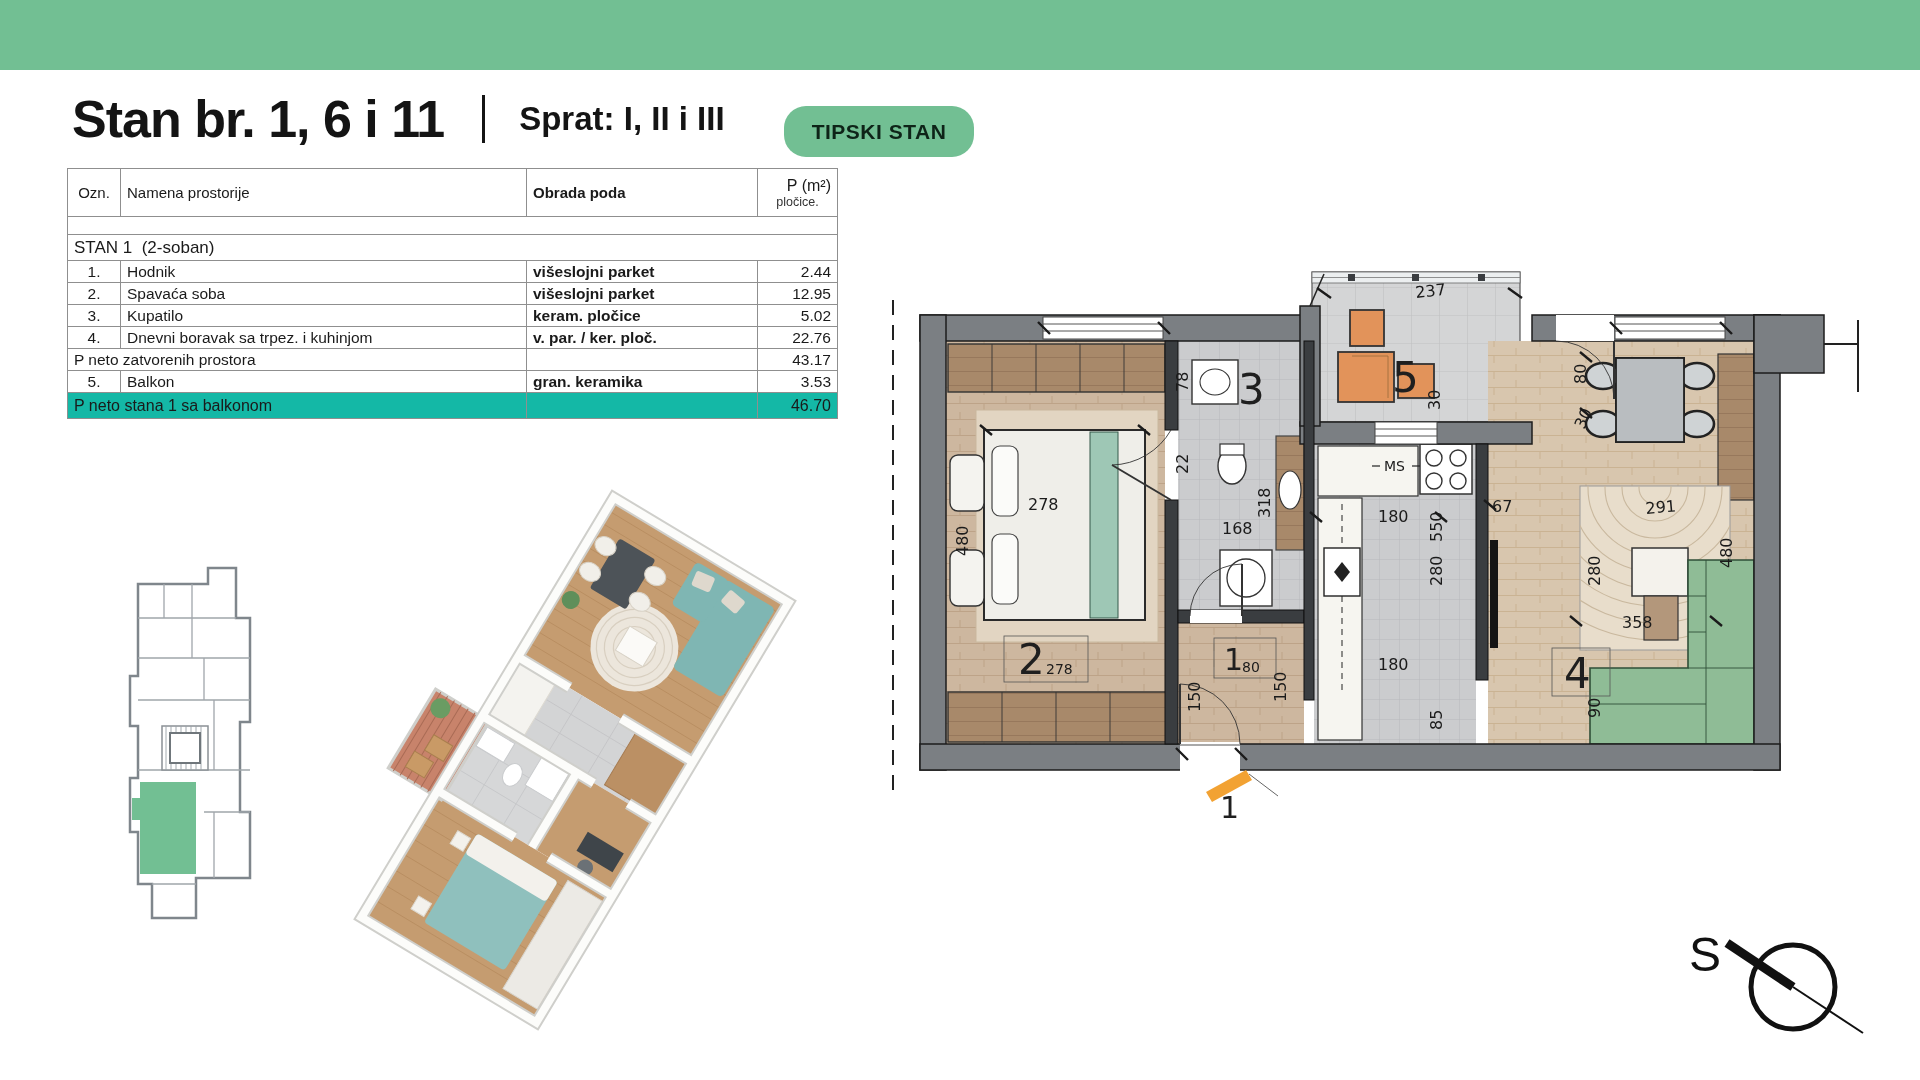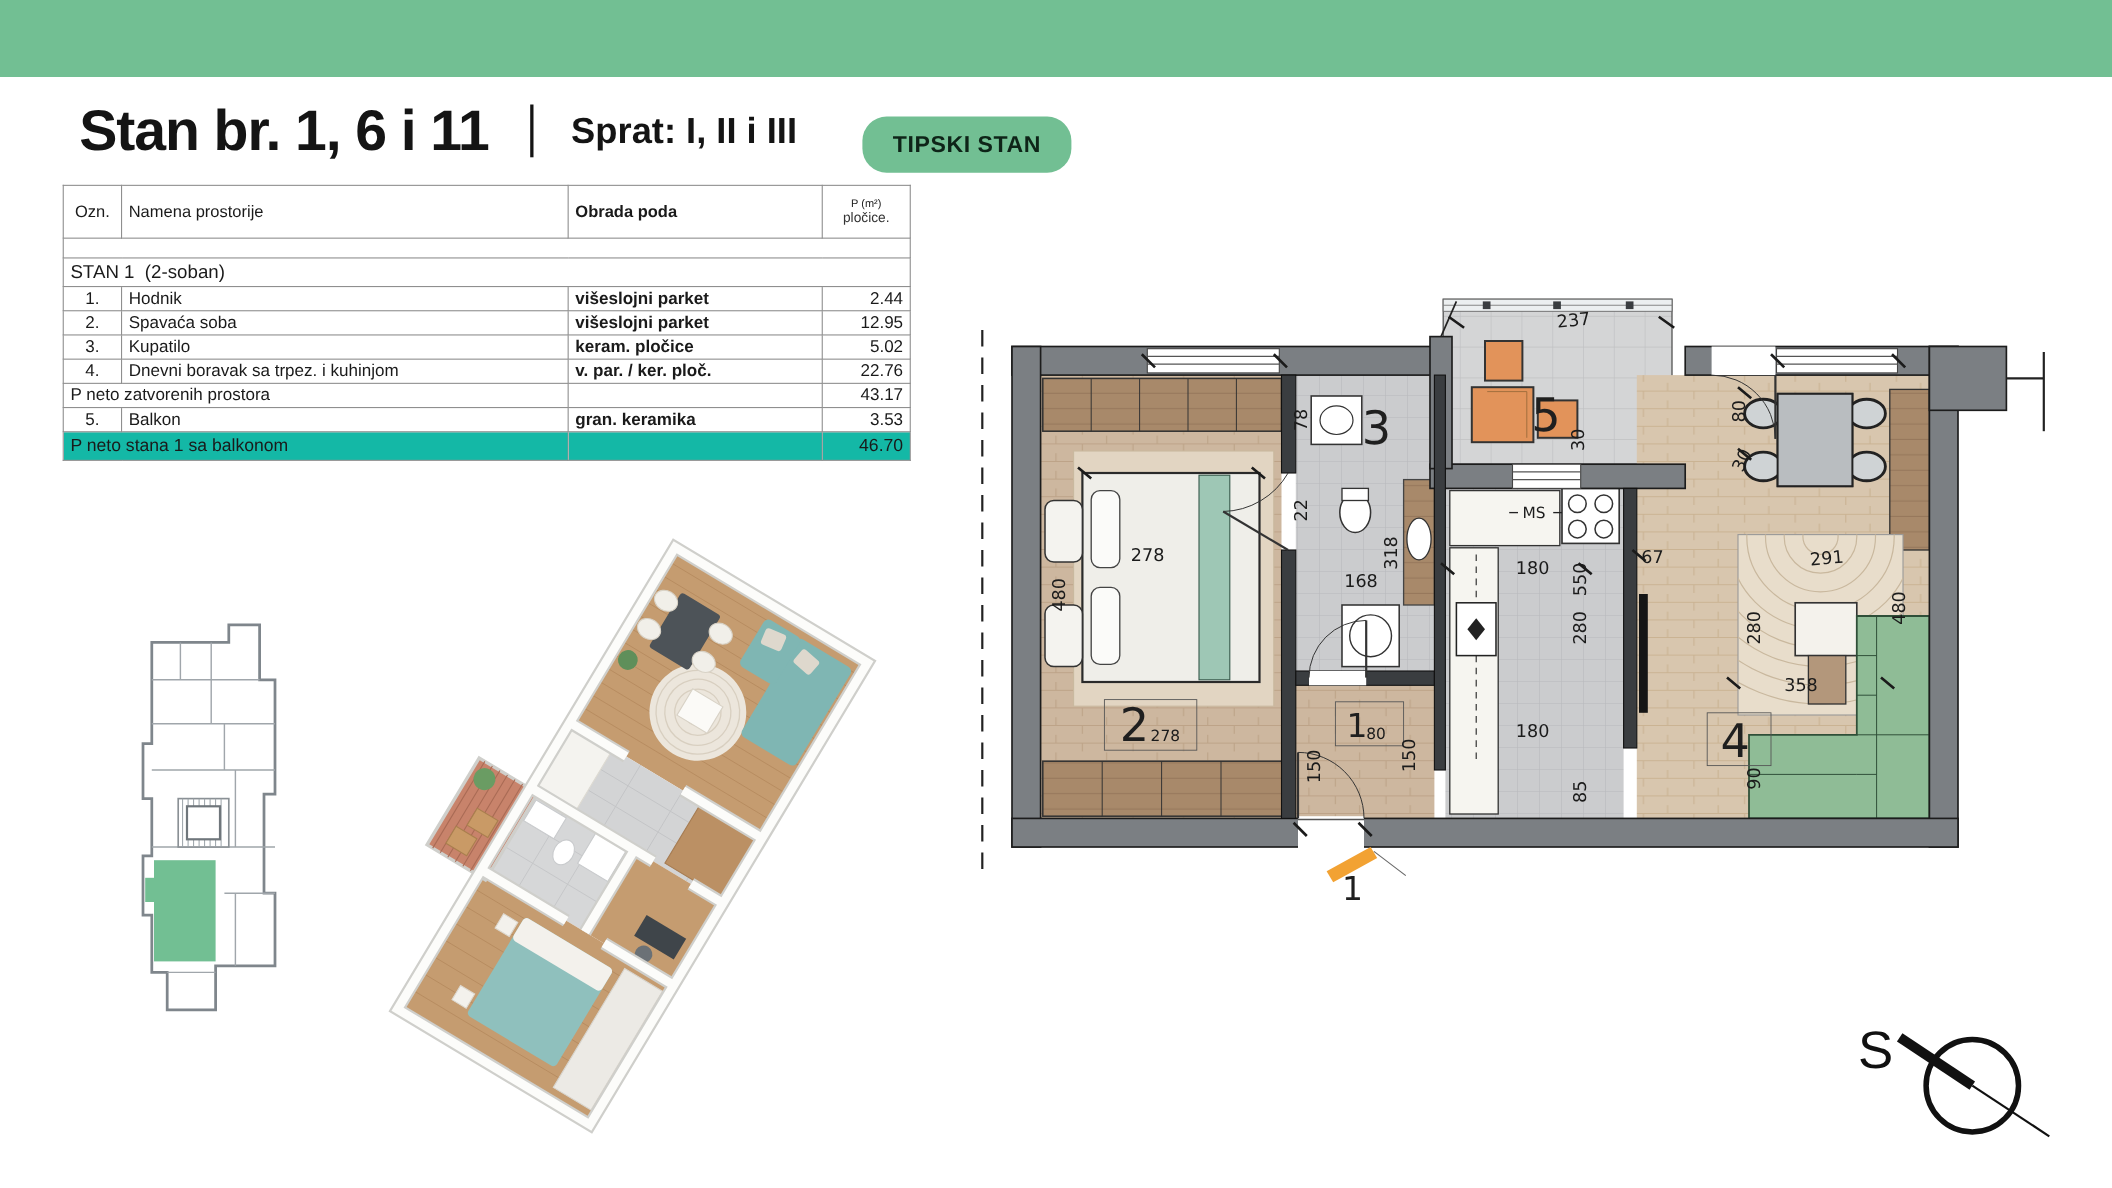--- a/index.html
+++ b/index.html
@@ -12,29 +12,29 @@
   
   .titlerow{position:absolute;left:72px;top:90px;height:58px;display:flex;align-items:center;gap:12px;}
   .title-main{font-size:52px;font-weight:800;letter-spacing:-1px;color:#141414;}
   .title-sep{width:3px;height:48px;background:#141414;margin:0 22px 0 26px;}
   .title-sub{font-size:33px;font-weight:700;color:#141414;}
   .badge{position:absolute;left:784px;top:106px;width:190px;height:51px;background:#72BF93;
          border-radius:22px;display:flex;align-items:center;justify-content:center;
          font-size:21px;font-weight:700;color:#0e2418;letter-spacing:.5px;}
 
   
-  table.spec{position:absolute;left:57px;top:168px;width:718px;border-collapse:collapse;
+  table.spec{position:absolute;left:67px;top:168px;width:718px;border-collapse:collapse;
              table-layout:fixed;font-size:15.5px;color:#1a1a1a;}
   table.spec td{border:1px solid #8f8f8f;padding:0 6px;vertical-align:middle;overflow:hidden;}
   td.c-ozn{width:40px;text-align:center;padding:0 2px;}
   td.c-nam{width:393px;}
   td.c-obr{width:218px;font-weight:bold;}
   td.c-p{width:67px;text-align:right;padding-right:8px;}
   tr.hdr td{height:47px;font-size:15px;}
-  tr.hdr .p-top{font-size:10px;text-align:center;}
+  tr.hdr .p-top{font-size:16px;}
   tr.hdr .p-bot{font-size:12.5px;text-align:center;color:#333;}
   tr.sp td{height:17px;}
   tr.sec td{height:25px;font-size:17px;white-space:pre;}
   tr.row td{height:21px;}
   tr.total td{height:25px;background:#14b8a6;font-size:16px;}
 
   .abs{position:absolute;}
   svg text{font-family:"DejaVu Sans",sans-serif;}
   .dim{font-size:16px;fill:#1b1b1b;}
   .dimsm{font-size:14px;fill:#1b1b1b;}

